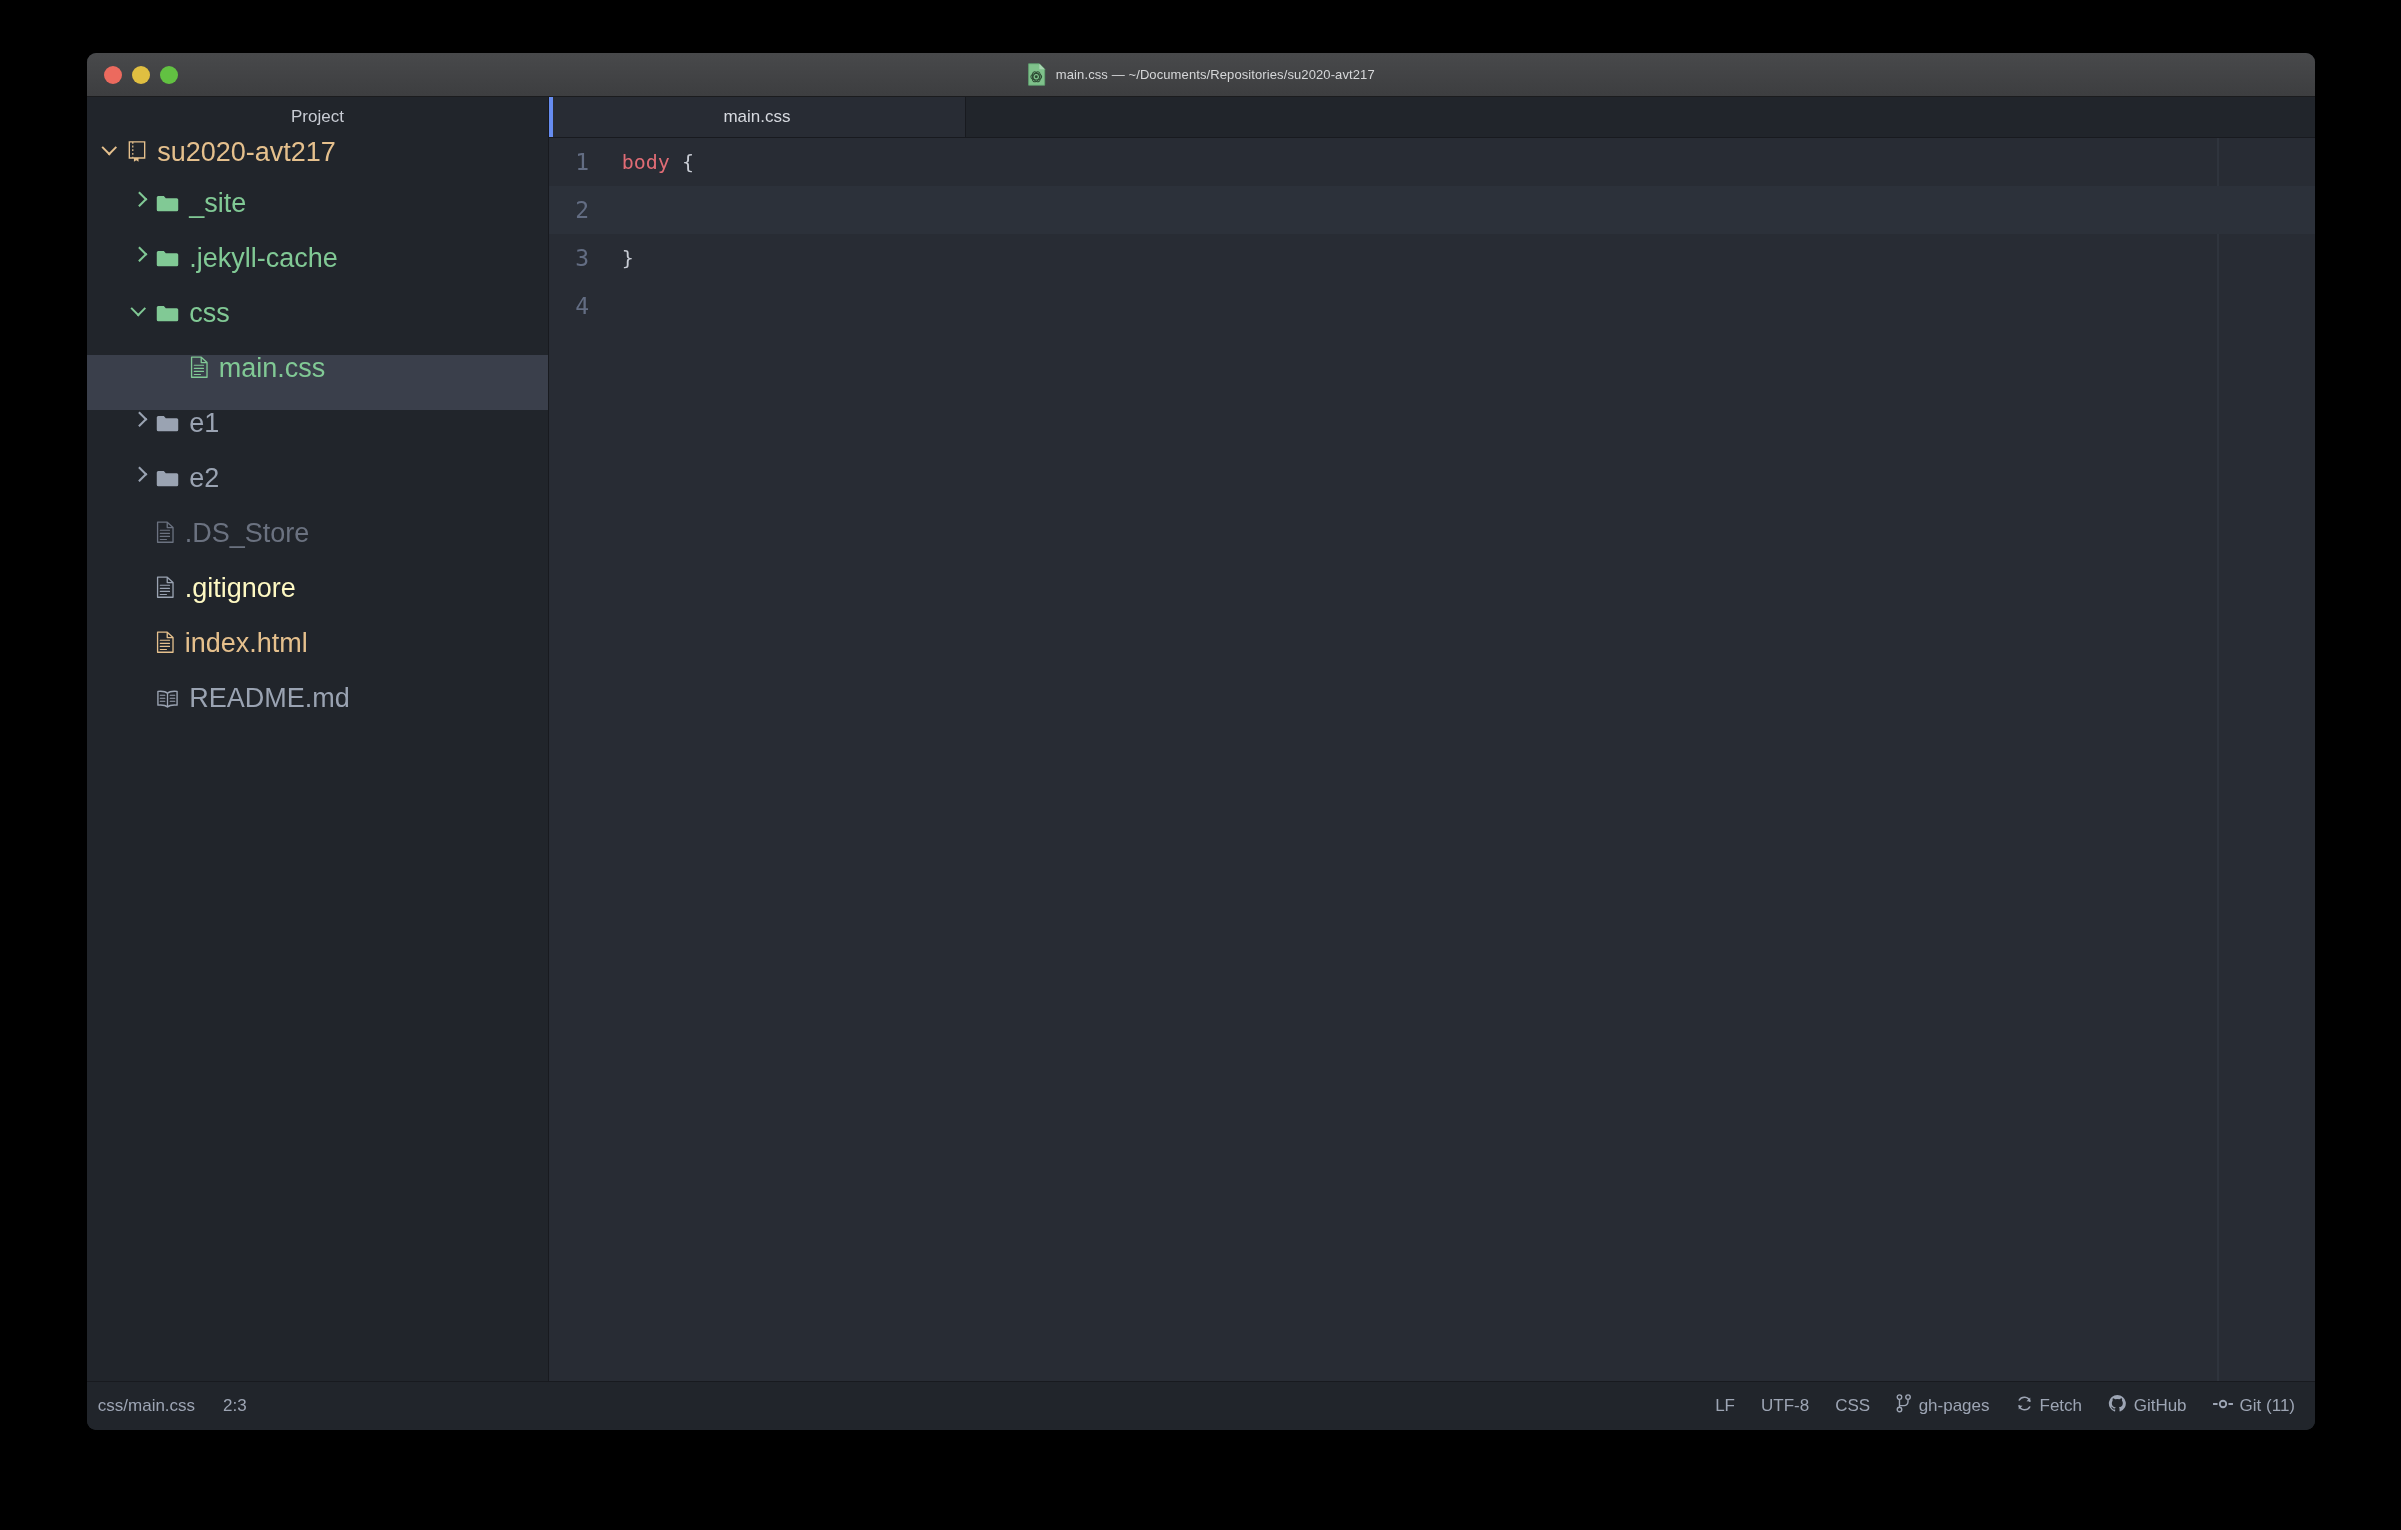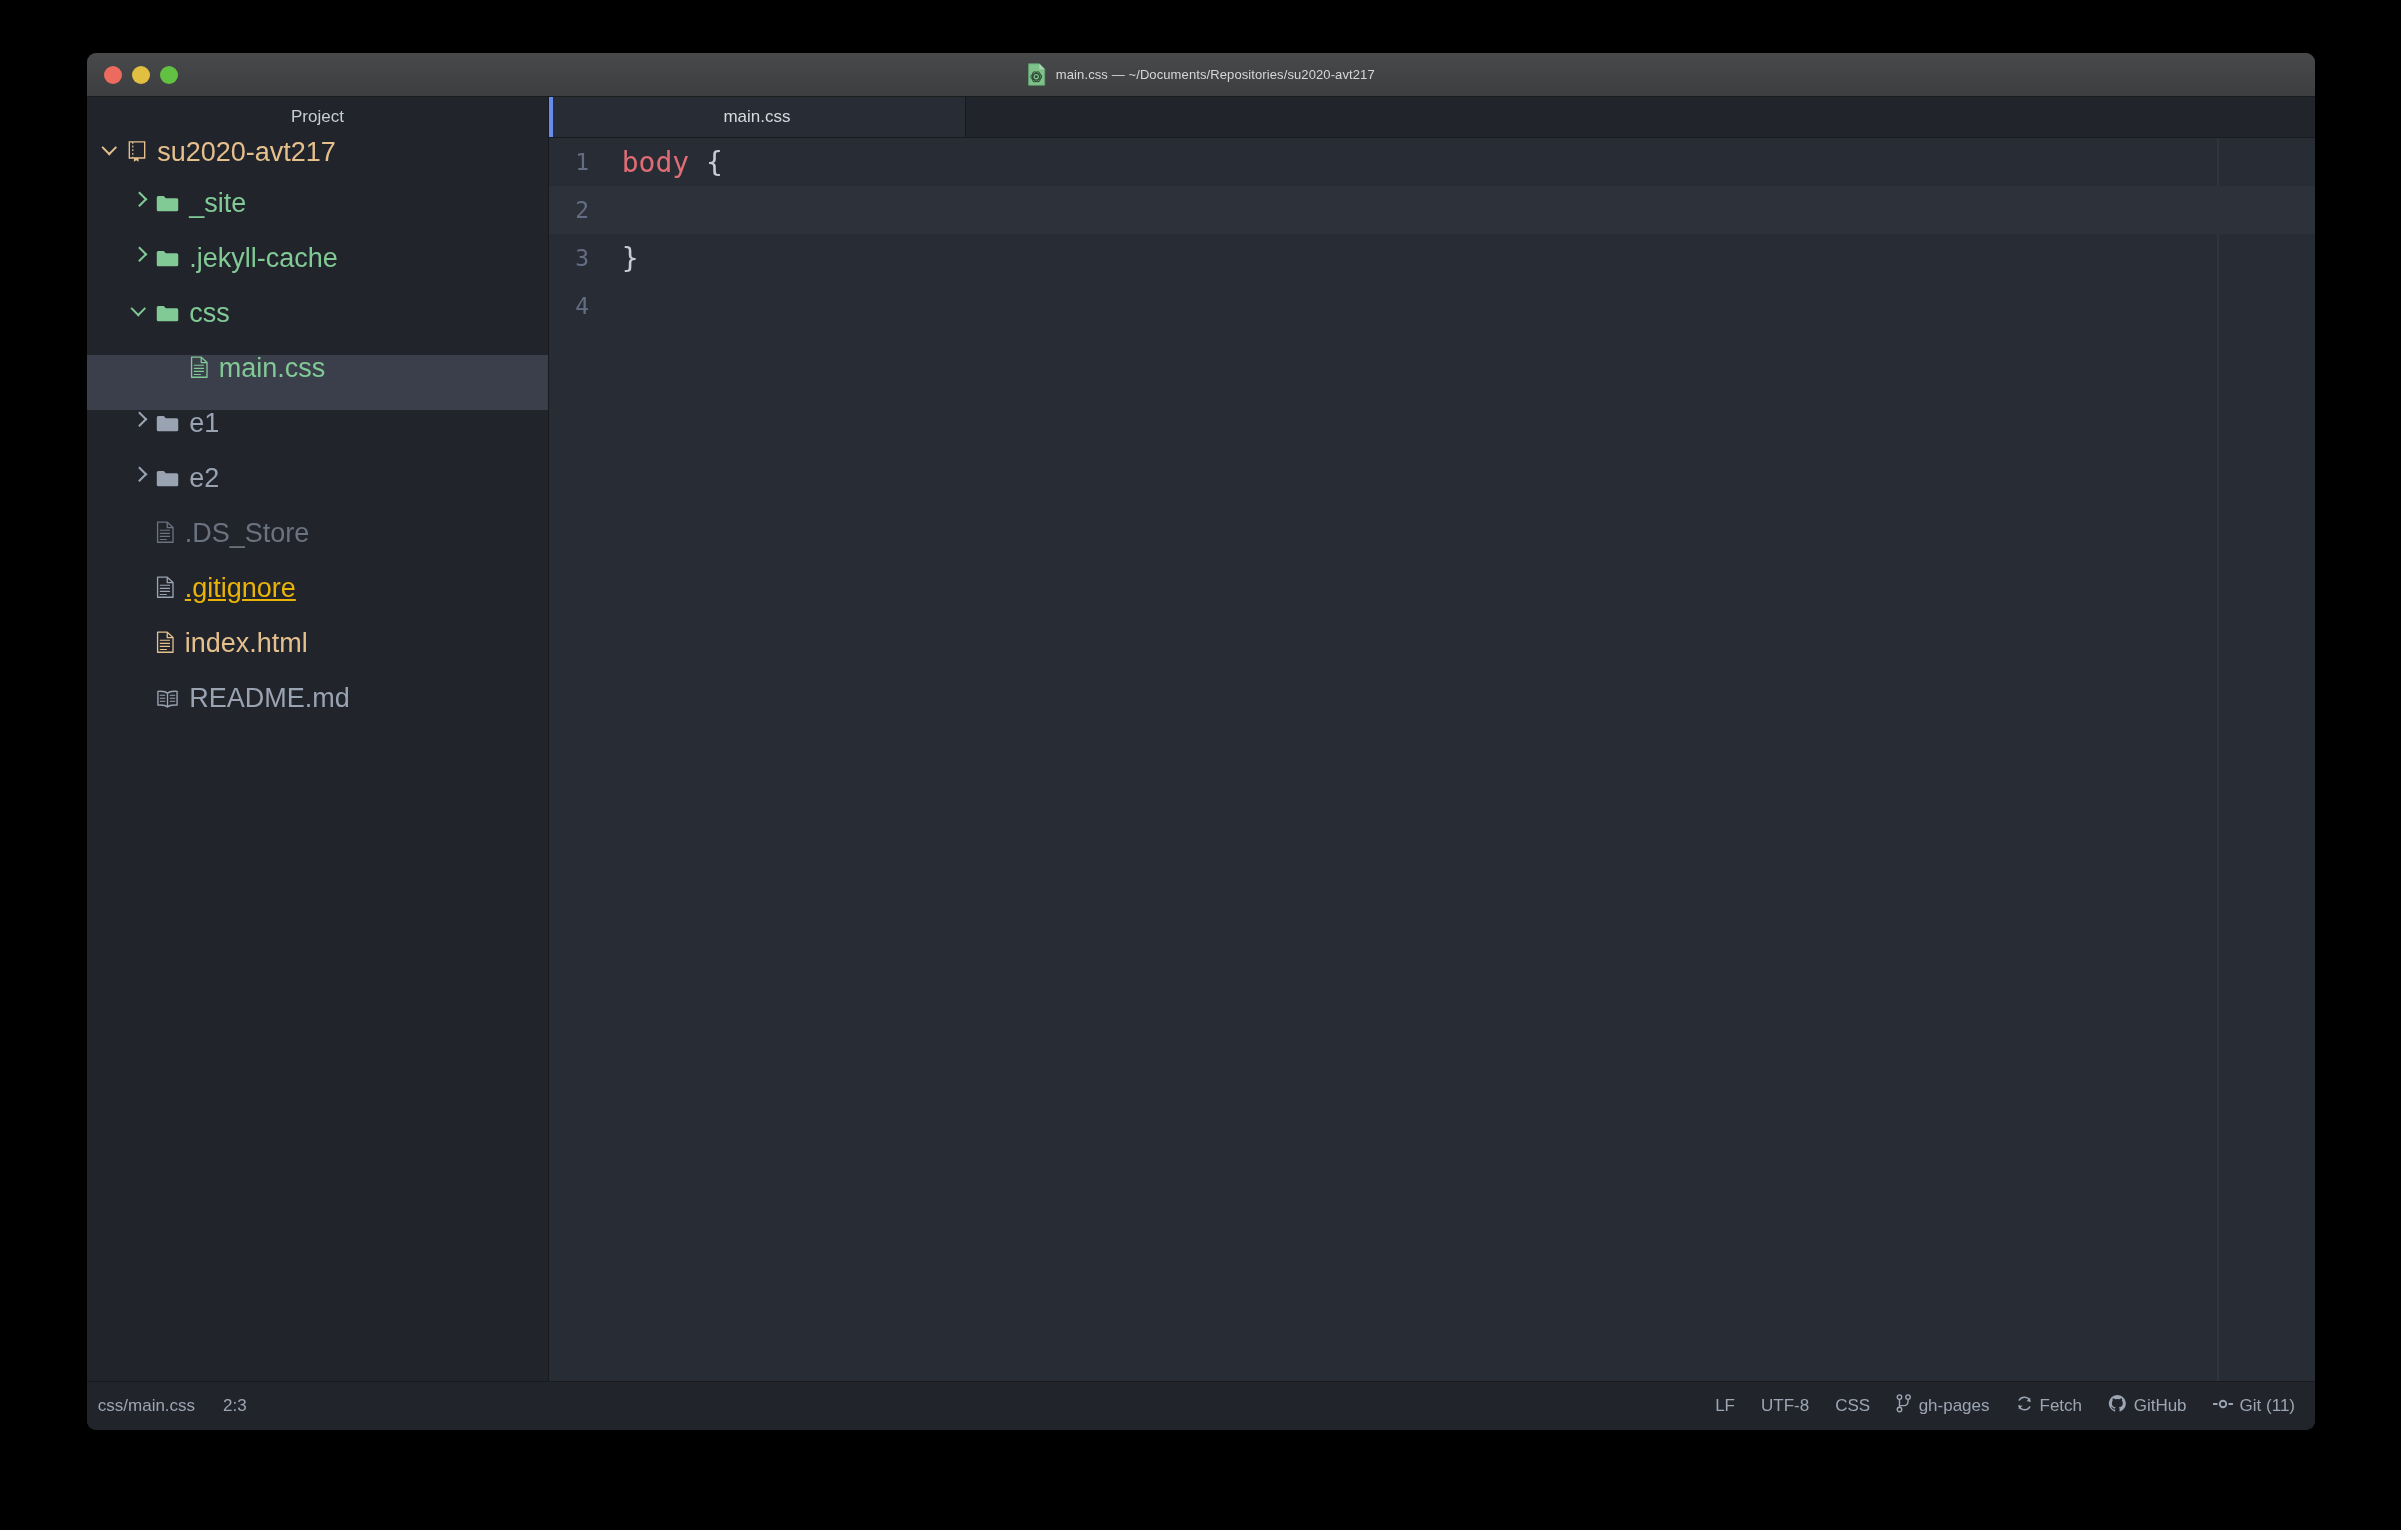--- a/index.html
+++ b/index.html
@@ -216,21 +216,21 @@
   .gutter {
     width: 65px;
     flex: 0 0 65px;
     text-align: right;
     padding-right: 25px;
     box-sizing: border-box;
     color: #636d83;
     font-size: 23px;
   }
   .code-text {
-    font-size: 28px;
+    font-size: 20px;
     color: #abb2bf;
     white-space: pre;
     padding-left: 7.7px;
   }
   .tok-sel { color: #e06c75; }
   .tok-punc { color: #c8ccd4; }
 
   
   #statusbar {
     height: 48px;
@@ -349,21 +349,21 @@
           </div>
           <div class="tree-row ind-1" style="color: rgb(107, 114, 128);">
             <span class="chev none"></span>
             <span class="ficon"><svg width="18.6" height="22.4" viewBox="0 0 24 29">
                 <path d="M2 1.5h12.5L22 8.5V27.5H2z" fill="none" stroke="#6b7280" stroke-width="1.7" stroke-linejoin="round"></path>
                 <path d="M14.5 1.5V8.5H22" fill="none" stroke="#6b7280" stroke-width="1.7" stroke-linejoin="round"></path>
                 <path d="M5.5 12h12M5.5 16h12M5.5 20h12M5.5 24h8" stroke="#6b7280" stroke-width="1.5" stroke-linecap="round"></path>
               </svg></span>
             <span class="tree-label">.DS_Store</span>
           </div>
-          <div class="tree-row ind-1" style="color: #eab308; text-decoration: underline;">
+          <div class="tree-row ind-1" style="color: #fef9c3;">
             <span class="chev none"></span>
             <span class="ficon"><svg width="18.6" height="22.4" viewBox="0 0 24 29">
                 <path d="M2 1.5h12.5L22 8.5V27.5H2z" fill="none" stroke="#9aa3b2" stroke-width="1.7" stroke-linejoin="round"></path>
                 <path d="M14.5 1.5V8.5H22" fill="none" stroke="#9aa3b2" stroke-width="1.7" stroke-linejoin="round"></path>
                 <path d="M5.5 12h12M5.5 16h12M5.5 20h12M5.5 24h8" stroke="#9aa3b2" stroke-width="1.5" stroke-linecap="round"></path>
               </svg></span>
             <span class="tree-label">.gitignore</span>
           </div>
           <div class="tree-row ind-1" style="color: rgb(229, 192, 141);">
             <span class="chev none"></span>

